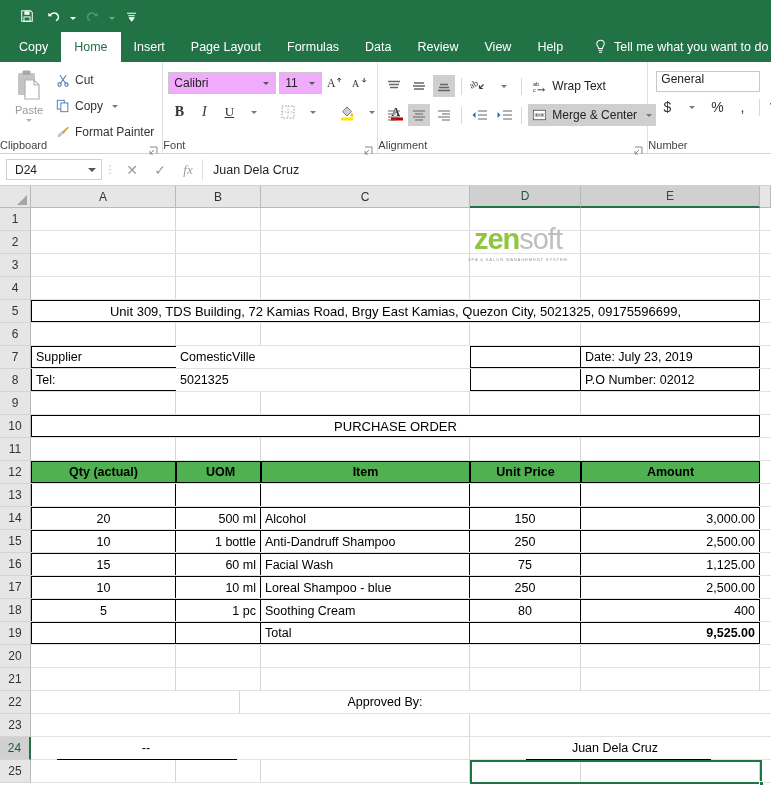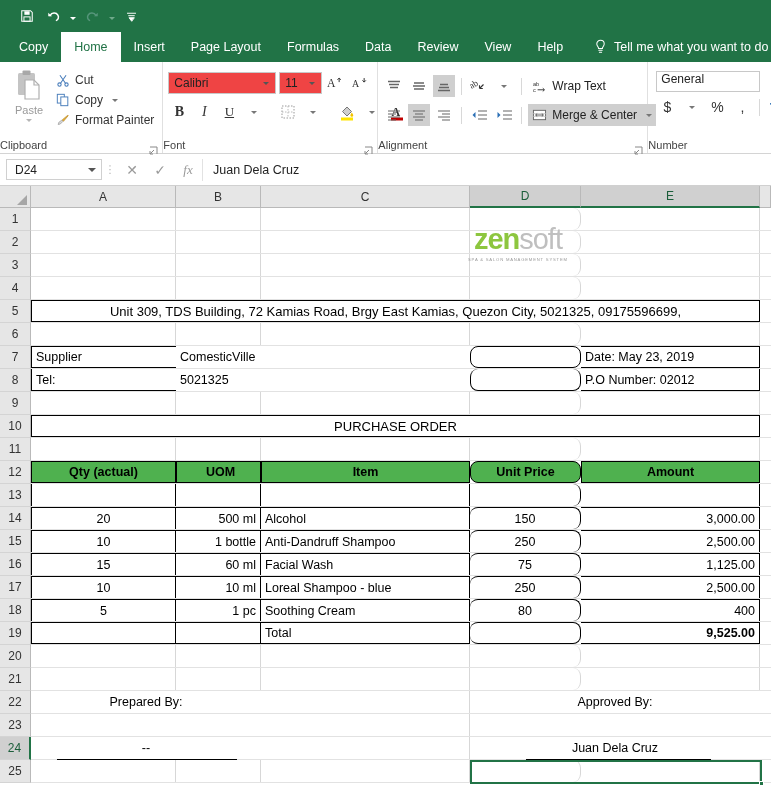--- a/index.html
+++ b/index.html
@@ -107,41 +107,41 @@
   .paste-text { font-size: 11px; color: #9a9a9a; margin-top: 1px; }
   .paste-caret {
     border-left: 3.5px solid transparent;
     border-right: 3.5px solid transparent;
     border-top: 3.5px solid #b5b5b5;
     margin-top: 3px;
   }
   .clip-right {
     display: flex; flex-direction: column;
     justify-content: flex-start;
-    padding-top: 4px; gap: 0;
+    padding-top: 4px; gap: 6px;
   }
   .clip-item {
     display: flex; align-items: center; gap: 5px;
     font-size: 12px; color: #333;
     height: 20px; padding: 0 3px;
     white-space: nowrap;
   }
   .clip-item svg { flex: none; }
   .mini-caret {
     border-left: 3px solid transparent;
     border-right: 3px solid transparent;
     border-top: 3px solid #777;
     margin-left: 4px;
   }
 
   
   .row { display: flex; align-items: center; gap: 3px; height: 26px; }
   .combo {
     border: 1px solid #c8c8c8;
-    background: #ef4444;
+    background: #f0abfc;
     height: 22px;
     display: flex; align-items: center;
     font-size: 12px; color: #222;
     padding: 0 2px 0 5px;
   }
   .combo .cval { flex: 1; }
   .combo .carrow {
     width: 14px; display: flex; align-items: center; justify-content: center;
   }
   .combo .carrow i {
@@ -273,21 +273,21 @@
     display: flex; align-items: center;
     font-size: 12.5px; color: #000;
     padding: 0 4px;
     overflow: hidden;
     white-space: nowrap;
     position: relative;
   }
   .cell.cA { width: 145px; flex: none; }
   .cell.cB { width: 85px; flex: none; padding-left: 8px; }
   .cell.cC { width: 209px; flex: none; }
-  .cell.cD { width: 111px; flex: none; border-radius: 8px; }
+  .cell.cD { width: 111px; flex: none; }
   .cell.cE { width: 179px; flex: none; }
   .cell.cF { width: 11px; flex: none; }
   .ctr { justify-content: center; }
   .rgt { justify-content: flex-end; }
   .bold { font-weight: bold; }
 
   .vline { border-right: 1px solid #d7d7d7; }
   .bx { border: 1px solid #000; }
   .bx-l { border-left: 1px solid #000; }
   .bx-r { border-right: 1px solid #000; }
@@ -740,21 +740,21 @@
         <div class="cell cC vline"></div>
         <div class="cell cD vline"></div>
         <div class="cell cE vline"></div>
         <div class="cell cF"></div>
       </div>
 
       <div class="gridrow">
         <div class="cell cA bx-t bx-l bx-b">Supplier</div>
         <div class="cell" style="width:294px;flex:none" class2="" style2="">ComesticVille</div>
         <div class="cell cD bx-t bx-b bx-l bx-r"></div>
-        <div class="cell cE bx-t bx-b bx-r">Date: May 23, 2019</div>
+        <div class="cell cE bx-t bx-b bx-r">Date: July 23, 2019</div>
         <div class="cell cF"></div>
       </div>
 
       <div class="gridrow">
         <div class="cell cA bx-l bx-b">Tel:</div>
         <div class="cell" style="width:294px;flex:none">5021325</div>
         <div class="cell cD bx-b bx-l bx-r"></div>
         <div class="cell cE bx-b bx-r">P.O Number: 02012</div>
         <div class="cell cF"></div>
       </div>
@@ -862,21 +862,20 @@
       <div class="gridrow">
         <div class="cell cA vline"></div>
         <div class="cell cB vline"></div>
         <div class="cell cC vline"></div>
         <div class="cell cD vline"></div>
         <div class="cell cE vline"></div>
         <div class="cell cF"></div>
       </div>
 
       <div class="gridrow">
-        <div class="cell ctr" style="width:230px;flex:none">Prepared By:</div>
         <div class="cell cC vline"></div>
         <div class="cell ctr" style="width:290px;flex:none">Approved By:</div>
         <div class="cell cF"></div>
       </div>
 
       <div class="gridrow">
         <div class="cell" style="width:230px;flex:none"></div>
         <div class="cell cC vline"></div>
         <div class="cell" style="width:290px;flex:none"></div>
         <div class="cell cF"></div>

